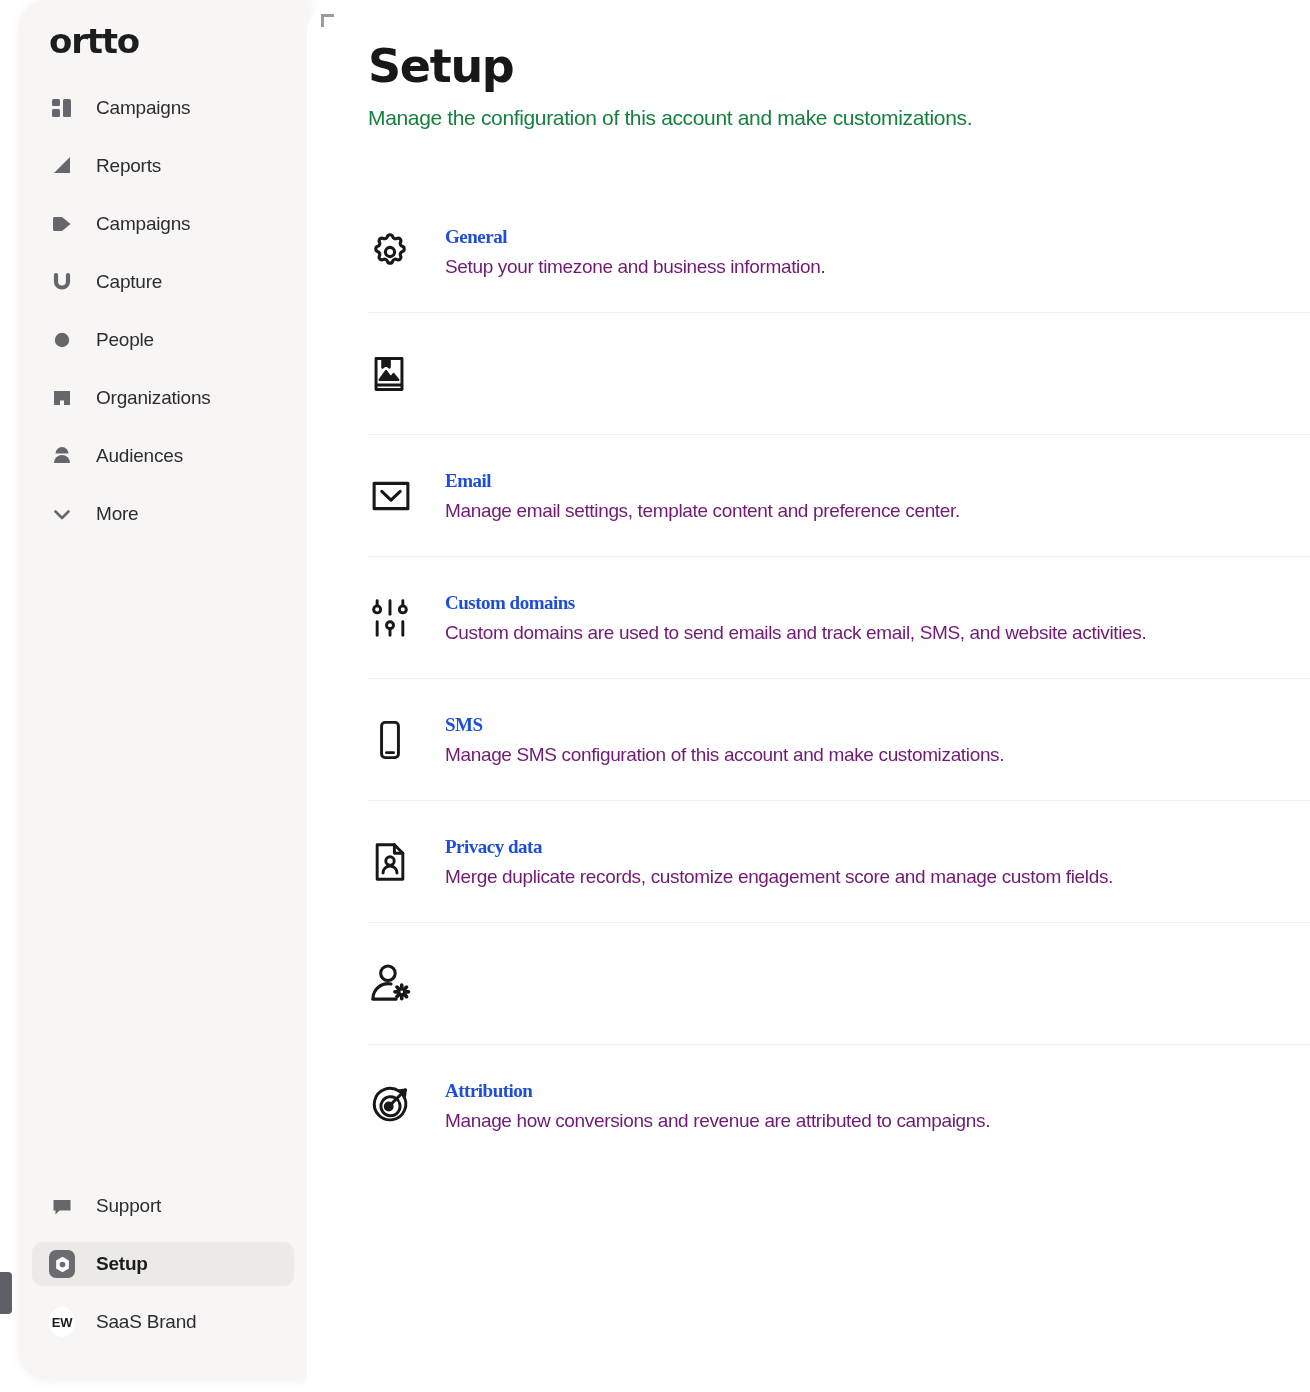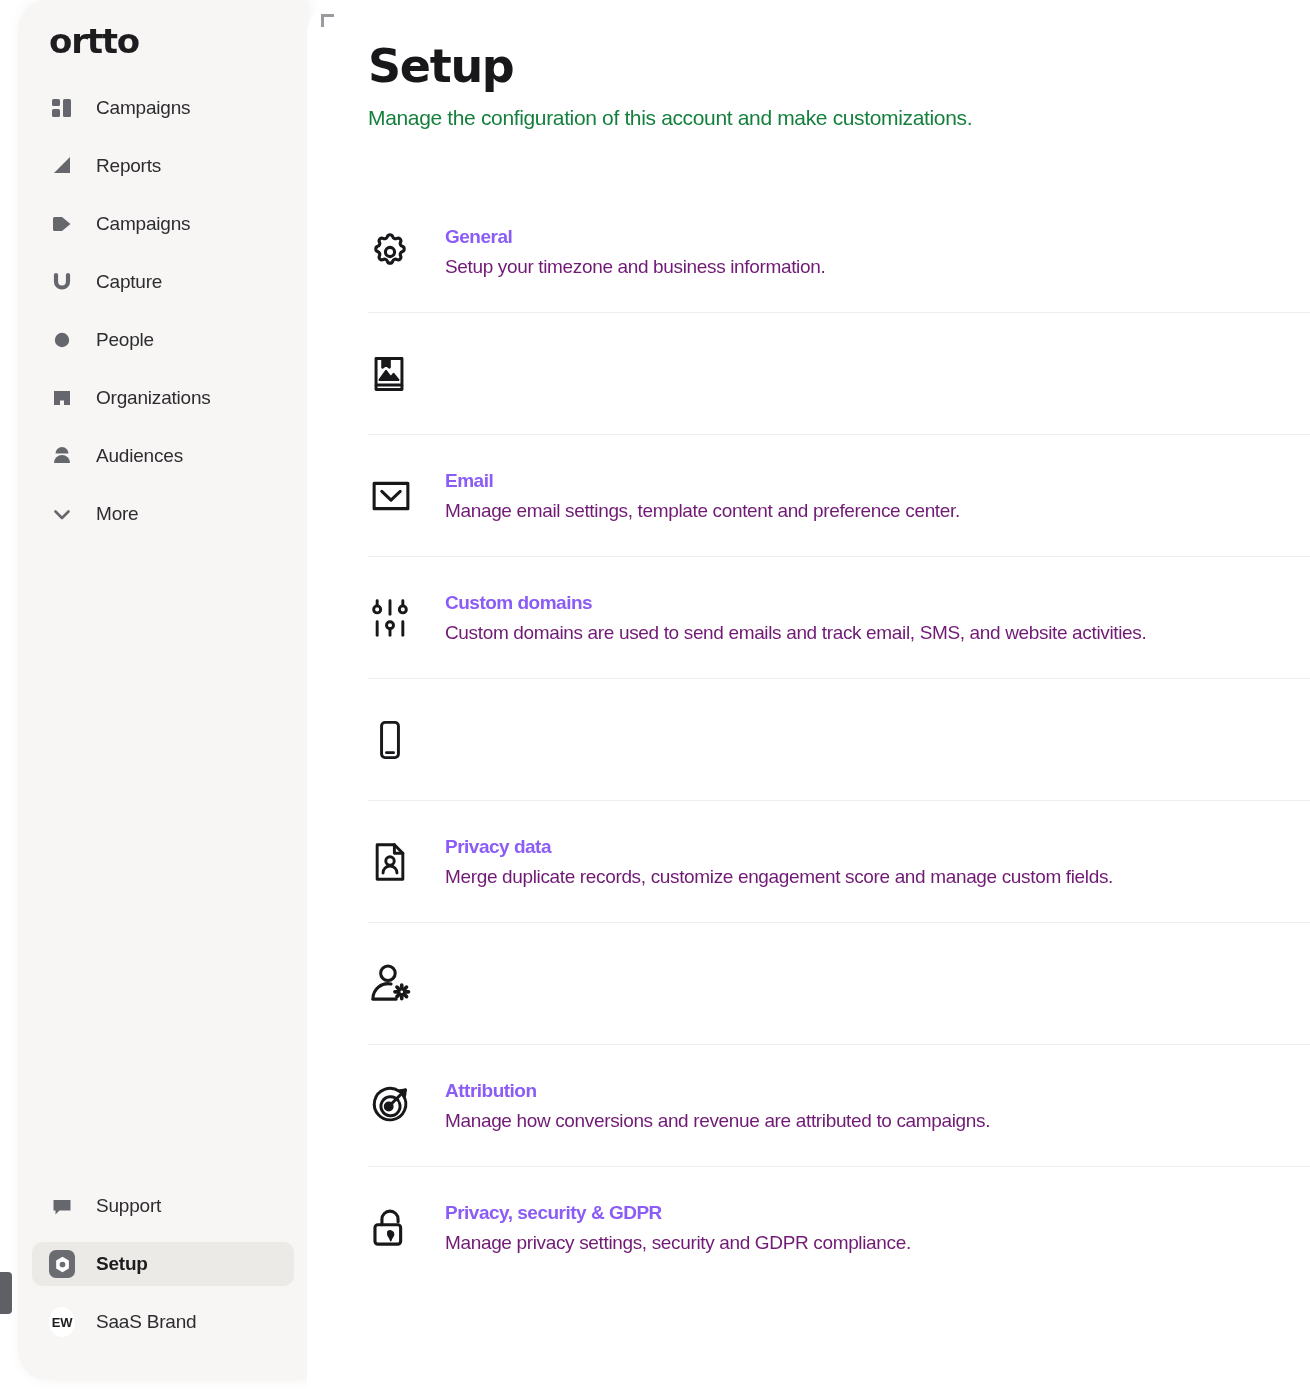--- a/index.html
+++ b/index.html
@@ -196,23 +196,23 @@
     flex: 0 0 52px;
     display: flex;
     align-items: center;
     justify-content: flex-start;
     color: #1d1d1f;
   }
   .setup-row .row-txt { flex: 1 1 auto; padding-left: 25px; }
   .setup-row .row-title {
     font-size: 19px;
     font-weight: 700;
-    color: #8b5cf6;
+    color: #1d4ed8;
     letter-spacing: -0.5px;
-    font-family: Liberation Sans, sans-serif;
+    font-family: Liberation Serif, serif;
   }
   .setup-row .row-desc {
     margin-top: 8px;
     font-size: 19px;
     color: #701a75;
     letter-spacing: -0.35px;
   }
 
   svg { display: block; }
 </style>
@@ -409,20 +409,24 @@
         </div>
       </div>
 
       <div class="setup-row">
         <span class="row-ico">
           <svg width="44" height="44" viewBox="0 0 24 24" fill="none" stroke="#18181b" stroke-width="1.6" stroke-linejoin="round">
             <rect x="7.4" y="2.4" width="9.2" height="19.2" rx="1.9"></rect>
             <rect x="9.3" y="18.2" width="5.4" height="1.5" rx="0.75" fill="#18181b" stroke="none"></rect>
           </svg>
         </span>
+        <div class="row-txt">
+          <div class="row-title">SMS</div>
+          <div class="row-desc">Manage SMS configuration of this account and make customizations.</div>
+        </div>
       </div>
 
       <div class="setup-row">
         <span class="row-ico">
           <svg width="44" height="44" viewBox="0 0 24 24" fill="none" stroke="#18181b" stroke-width="1.6" stroke-linejoin="round" stroke-linecap="round">
             <path d="M5 2.6 L14.4 2.6 L19 7.2 L19 21.4 L5 21.4 Z"></path>
             <path d="M14.4 2.6 L14.4 7.2 L19 7.2"></path>
             <circle cx="12" cy="11.4" r="2.3"></circle>
             <path d="M8.2 18 a3.8 3.8 0 0 1 7.6 0"></path>
           </svg>
@@ -454,29 +458,16 @@
             <path d="M11.3 12.3 L20.4 3.2"></path>
             <path d="M17.1 3.6 L20.4 3.2 L20 6.5 Z" fill="#18181b"></path>
           </svg>
         </span>
         <div class="row-txt">
           <div class="row-title">Attribution</div>
           <div class="row-desc">Manage how conversions and revenue are attributed to campaigns.</div>
         </div>
       </div>
 
-      <div class="setup-row">
-        <span class="row-ico">
-          <svg width="44" height="44" viewBox="0 0 24 24" fill="none" stroke="#18181b" stroke-width="1.7" stroke-linejoin="round" stroke-linecap="round">
-            <rect x="3.8" y="10.2" width="14" height="10.6" rx="1.6"></rect>
-            <path d="M7.6 10.2 L7.6 7.2 a4.4 4.4 0 0 1 8.8 0 L16.4 8.6"></path>
-            <path d="M10.8 14.1 a1.9 1.9 0 0 1 3.2 1.4 c0 .9 -.8 1.3 -1.1 2.2 l-.5 1.3 l-.5 -1.3 c-.3 -.9 -1.1 -1.3 -1.1 -2.2 z" fill="#18181b" stroke-width="0.8"></path>
-          </svg>
-        </span>
-        <div class="row-txt">
-          <div class="row-title">Privacy, security &amp; GDPR</div>
-          <div class="row-desc">Manage privacy settings, security and GDPR compliance.</div>
-        </div>
-      </div>
 
     </div>
   </div>
 </div>
 
 </body></html>

